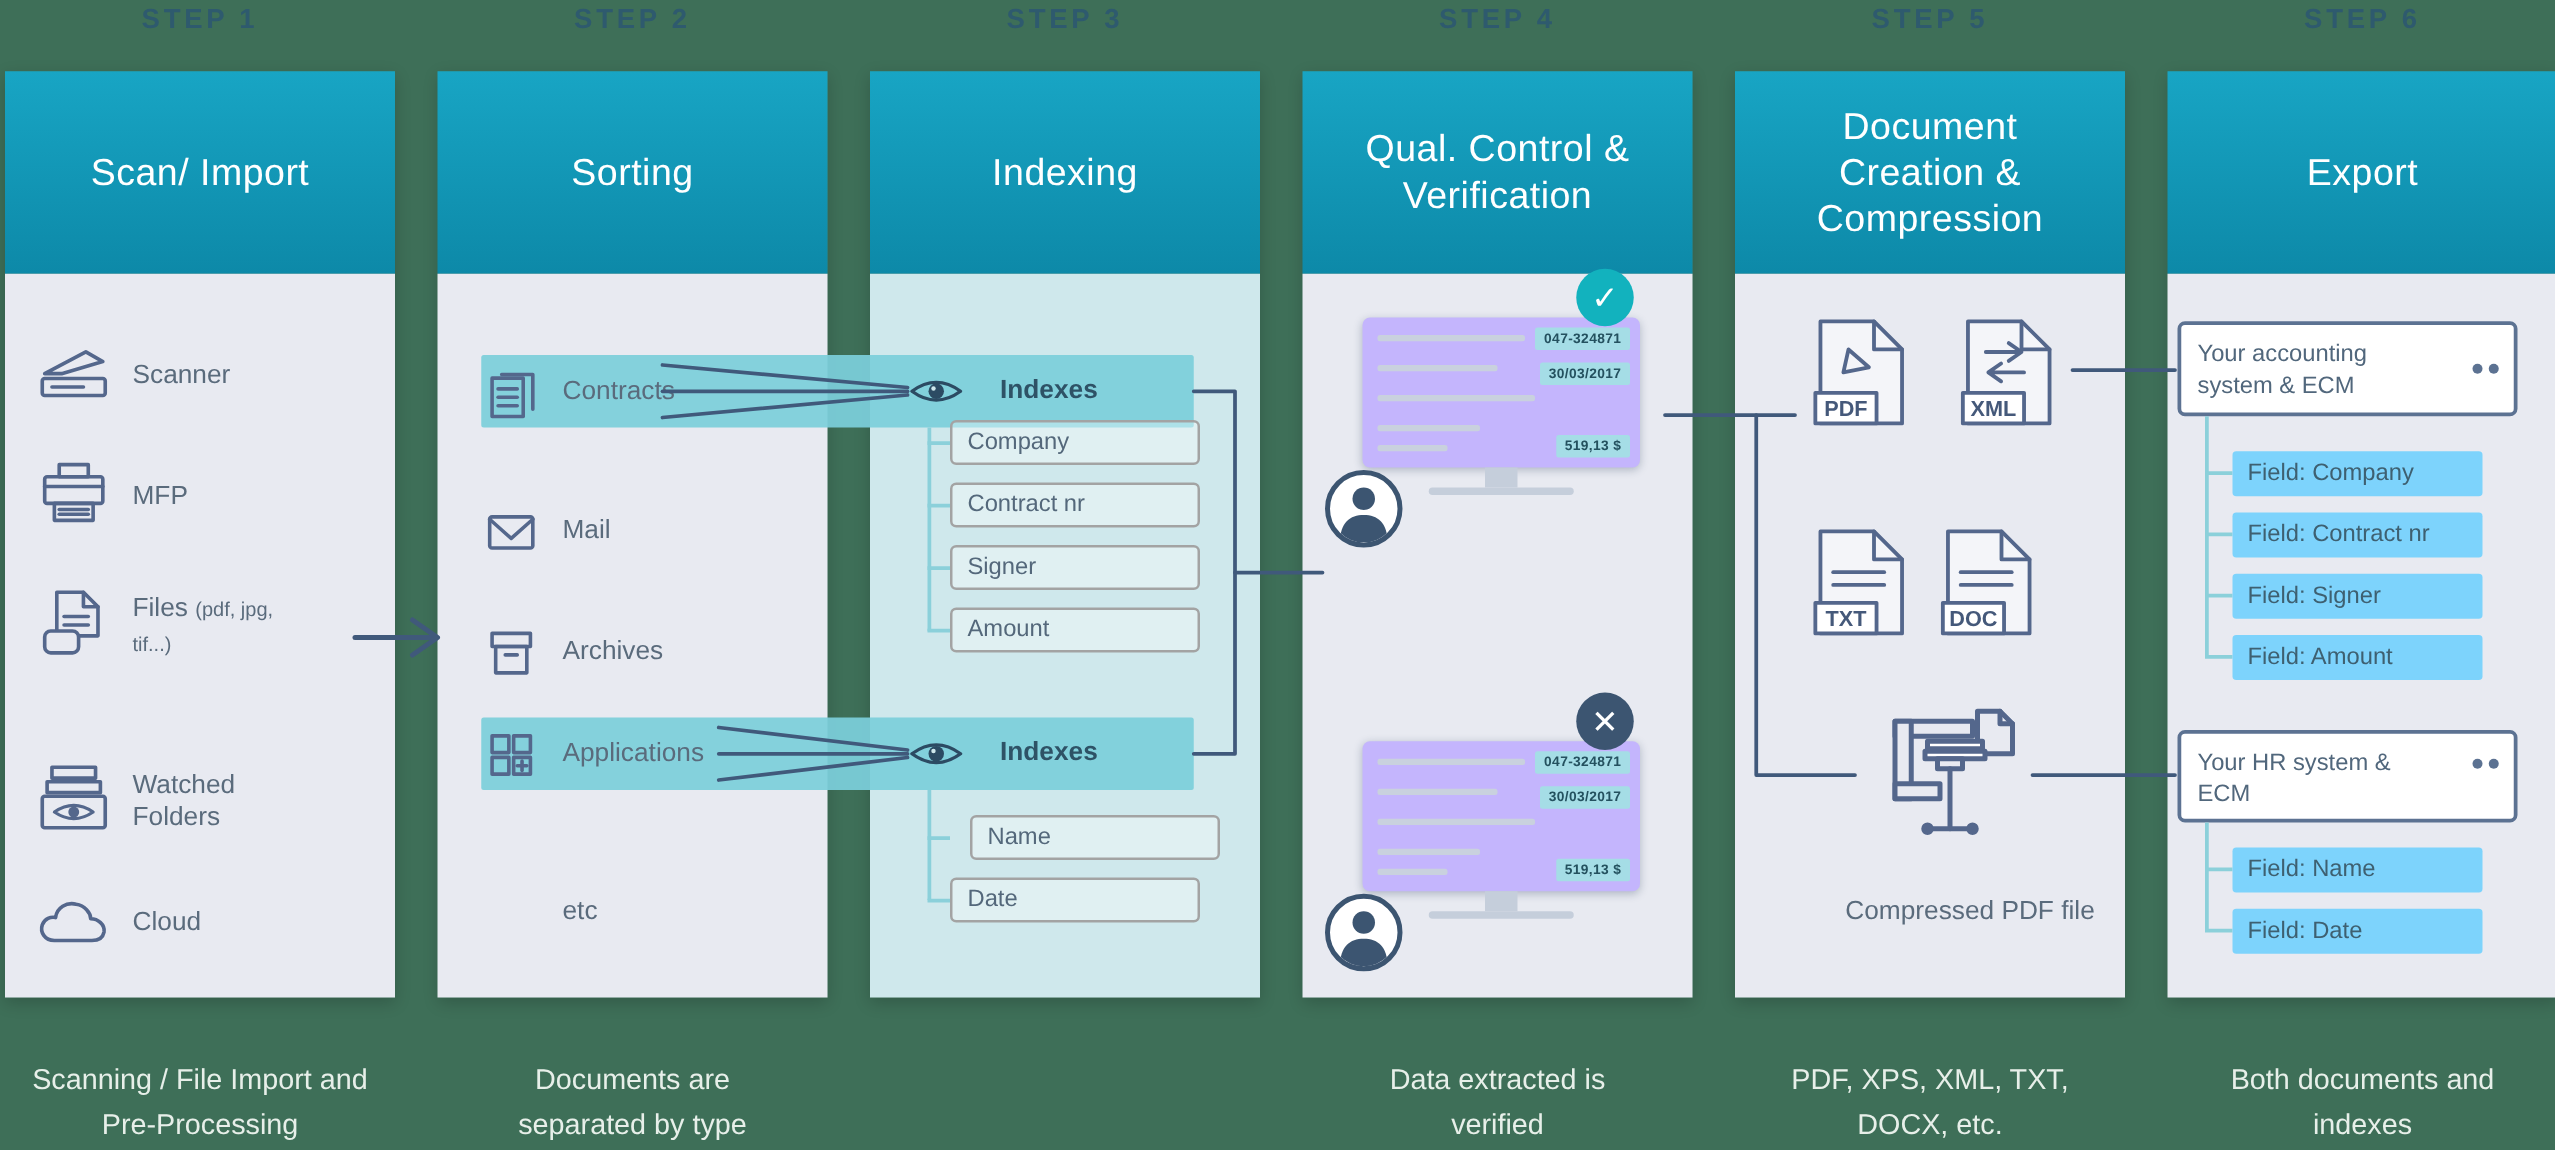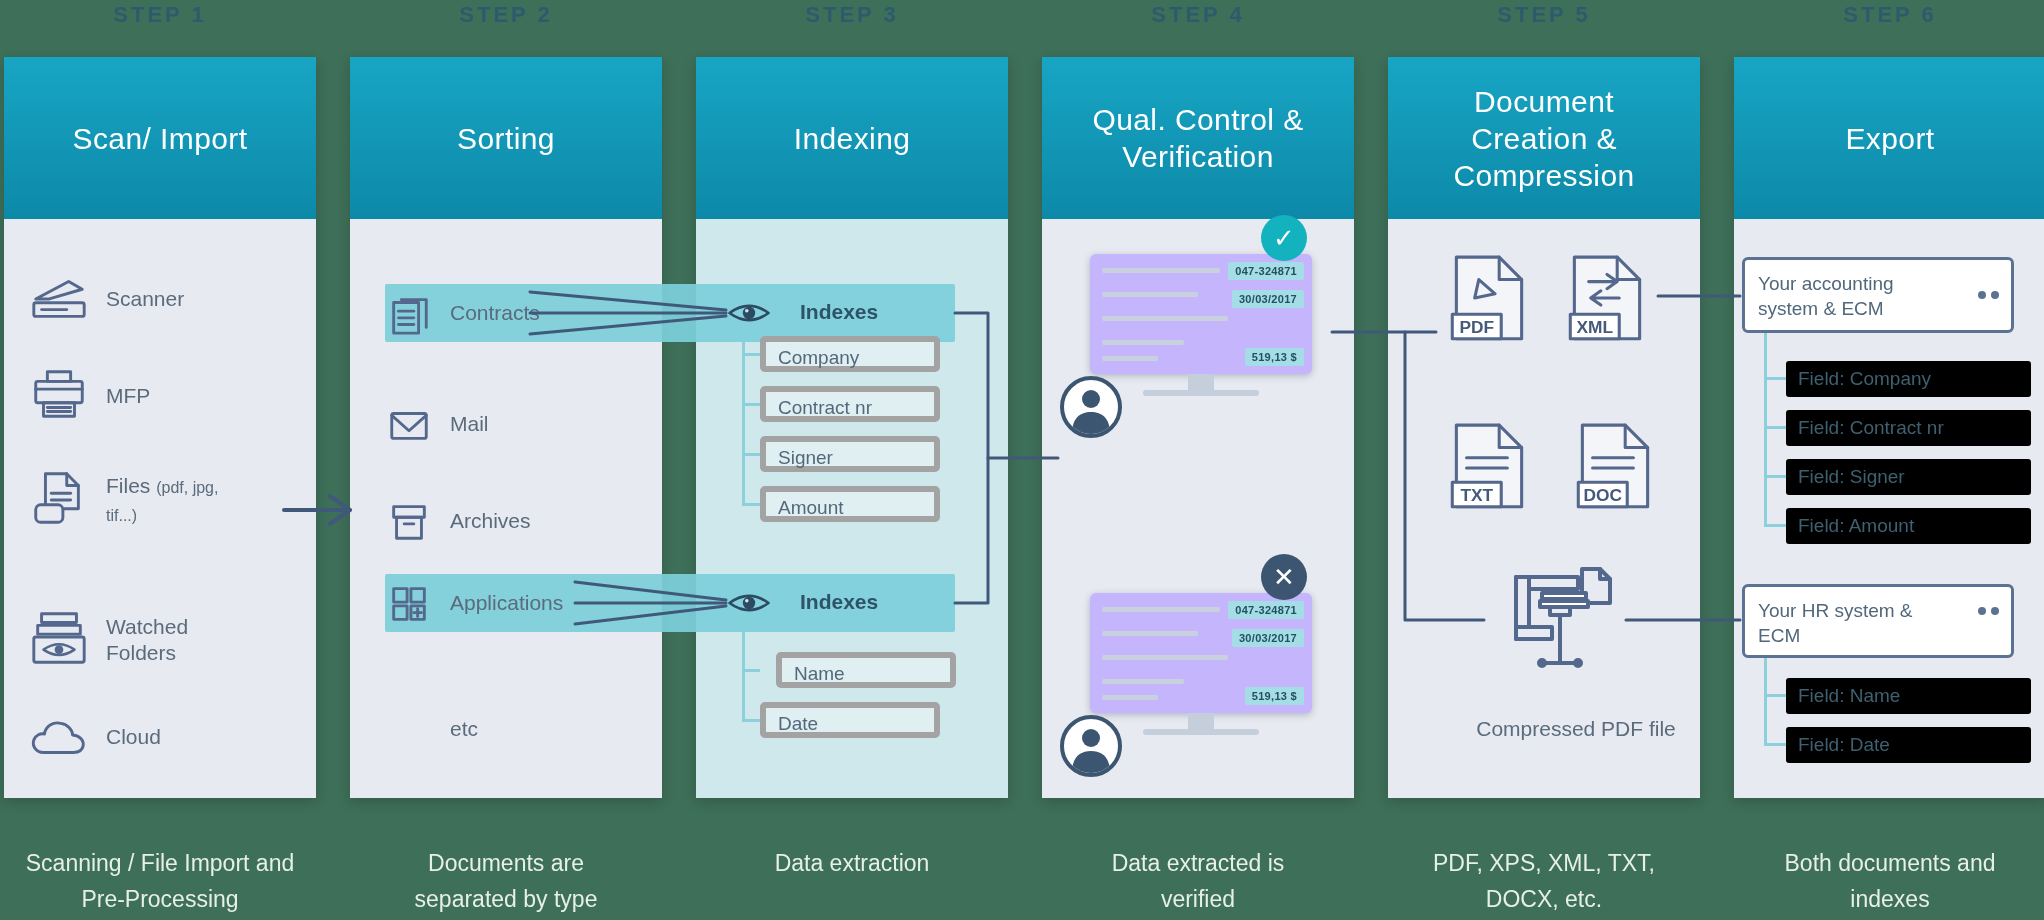--- a/index.html
+++ b/index.html
@@ -16,21 +16,21 @@
   .card-body{flex:1;background:#e8eaf1;position:relative;}
   .col-indexing .card-body{background:#cfe8ec;}
   .caption{position:absolute;top:845px;text-align:center;color:#e7efe9;
            font-size:23px;line-height:36px;font-weight:500;}
   .band{position:absolute;left:385px;width:570px;height:58px;background:rgba(124,207,218,.93);
         border-radius:2px;z-index:2;}
   .itm{position:absolute;z-index:3;display:flex;align-items:center;}
   .lbl{color:#5a6b7c;font-size:21px;line-height:26px;}
   .note{color:#5a6b7c;font-size:16px;}
   .icn{flex:0 0 auto;}
-  .fbox{position:absolute;left:64px;width:180px;height:36px;border:6px solid #a3a3a3;border-radius:5px;
+  .fbox{position:absolute;left:64px;width:200px;height:36px;border:2px solid #a3a3a3;border-radius:5px;
         color:#54687b;font-size:19px;line-height:32px;padding-left:12px;box-sizing:border-box;
         background:rgba(255,255,255,.35);z-index:3;}
   .tv{position:absolute;width:3px;background:#8bd0da;z-index:3;}
   .th{position:absolute;height:3px;background:#8bd0da;z-index:3;}
   .idx-label{position:absolute;color:#2e5266;font-size:21px;font-weight:700;z-index:3;}
   .screen{position:absolute;width:222px;height:120px;background:#c4b5fd;border-radius:6px;
           box-shadow:0 2px 7px rgba(30,50,80,.28);z-index:3;}
   .sline{position:absolute;left:12px;height:5px;background:#c9d1de;border-radius:2px;}
   .schip{position:absolute;right:8px;background:#a5dde6;color:#24515f;font-size:11px;font-weight:bold;
          padding:3px 7px;border-radius:2px;letter-spacing:.3px;z-index:4;}
@@ -43,21 +43,21 @@
   .badge.verified{background:#12b2be;}
   .badge.rejected{background:#3c5571;}
   .docicon{position:absolute;z-index:3;}
   .compressed-label{position:absolute;top:498px;left:0;width:100%;text-align:center;
                     color:#5a6b7c;font-size:21px;z-index:3;margin-left:32px;}
   .sysbox{position:absolute;left:8px;width:272px;background:#fff;border:3px solid #5c7292;border-radius:6px;
           color:#51677c;font-size:19px;line-height:25px;font-weight:500;
           padding:11px 64px 11px 13px;box-sizing:border-box;z-index:3;}
   .dots{position:absolute;right:12px;display:flex;gap:5px;}
   .dot{width:8px;height:8px;border-radius:50%;background:#5c7292;}
-  .chip6{position:absolute;left:52px;width:245px;height:36px;background:#000000;border-radius:3px;
+  .chip6{position:absolute;left:52px;width:200px;height:36px;background:#7dd3fc;border-radius:3px;
          color:#3e6071;font-size:19px;line-height:36px;padding-left:12px;box-sizing:border-box;z-index:3;}
   .connectors{position:absolute;left:0;top:0;width:2044px;height:920px;z-index:6;pointer-events:none;}
   svg text{font-family:"Liberation Sans","DejaVu Sans",sans-serif;}
 </style>
 </head>
 <body>
 
 <div class="page">
 
   <div class="band" id="band1" style="top:284px;"></div>
@@ -213,21 +213,20 @@
           </svg>
         </div>
         <div class="idx-label" style="left:104px;top:371px;">Indexes</div>
         <div class="tv" style="left:46px;top:413px;height:88px;"></div>
         <div class="th" style="left:46px;top:450px;width:18px;"></div>
         <div class="th" style="left:46px;top:500px;width:18px;"></div>
         <div class="fbox" style="top:433px;margin-left:16px;">Name</div>
         <div class="fbox" style="top:483px;">Date</div>
       </div>
     </div>
-    <div class="caption" style="left:6px;width:300px;">Data extraction</div>
   </div>
 
   <div class="col" style="left:1042px;">
     <div class="step-label">STEP 4</div>
     <div class="card">
       <div class="card-header">
         <span>Qual. Control &amp;</span>
         <span>Verification</span>
       </div>
       <div class="card-body">
@@ -307,21 +306,21 @@
         <div class="docicon" style="left:170px;top:32px;">
           <svg width="98" height="102" viewBox="0 0 96 100" fill="none" stroke="#54678c" stroke-width="3" stroke-linejoin="round" stroke-linecap="round">
             <path d="M16 6 H58 L80 28 V86 H16 Z" fill="#f4f5f9"></path>
             <path d="M58 6 V28 H80"></path>
             <path d="M30 30 H56 M48 23 L58 30 L48 37"></path>
             <path d="M60 46 H34 M42 39 L32 46 L42 53"></path>
             <rect x="12" y="62" width="48" height="24" fill="#ffffff"></rect>
             <text x="36" y="80" text-anchor="middle" font-size="17" font-weight="bold" fill="#45597a" stroke="none">XML</text>
           </svg>
         </div>
-        <div class="docicon" style="left:178px;top:200px;">
+        <div class="docicon" style="left:154px;top:200px;">
           <svg width="98" height="102" viewBox="0 0 96 100" fill="none" stroke="#54678c" stroke-width="3" stroke-linejoin="round" stroke-linecap="round">
             <path d="M16 6 H58 L80 28 V86 H16 Z" fill="#f4f5f9"></path>
             <path d="M58 6 V28 H80"></path>
             <line x1="26" y1="38" x2="66" y2="38"></line>
             <line x1="26" y1="48" x2="66" y2="48"></line>
             <rect x="12" y="62" width="48" height="24" fill="#ffffff"></rect>
             <text x="36" y="80" text-anchor="middle" font-size="17" font-weight="bold" fill="#45597a" stroke="none">DOC</text>
           </svg>
         </div>
         <div class="docicon" style="left:98px;top:334px;">

